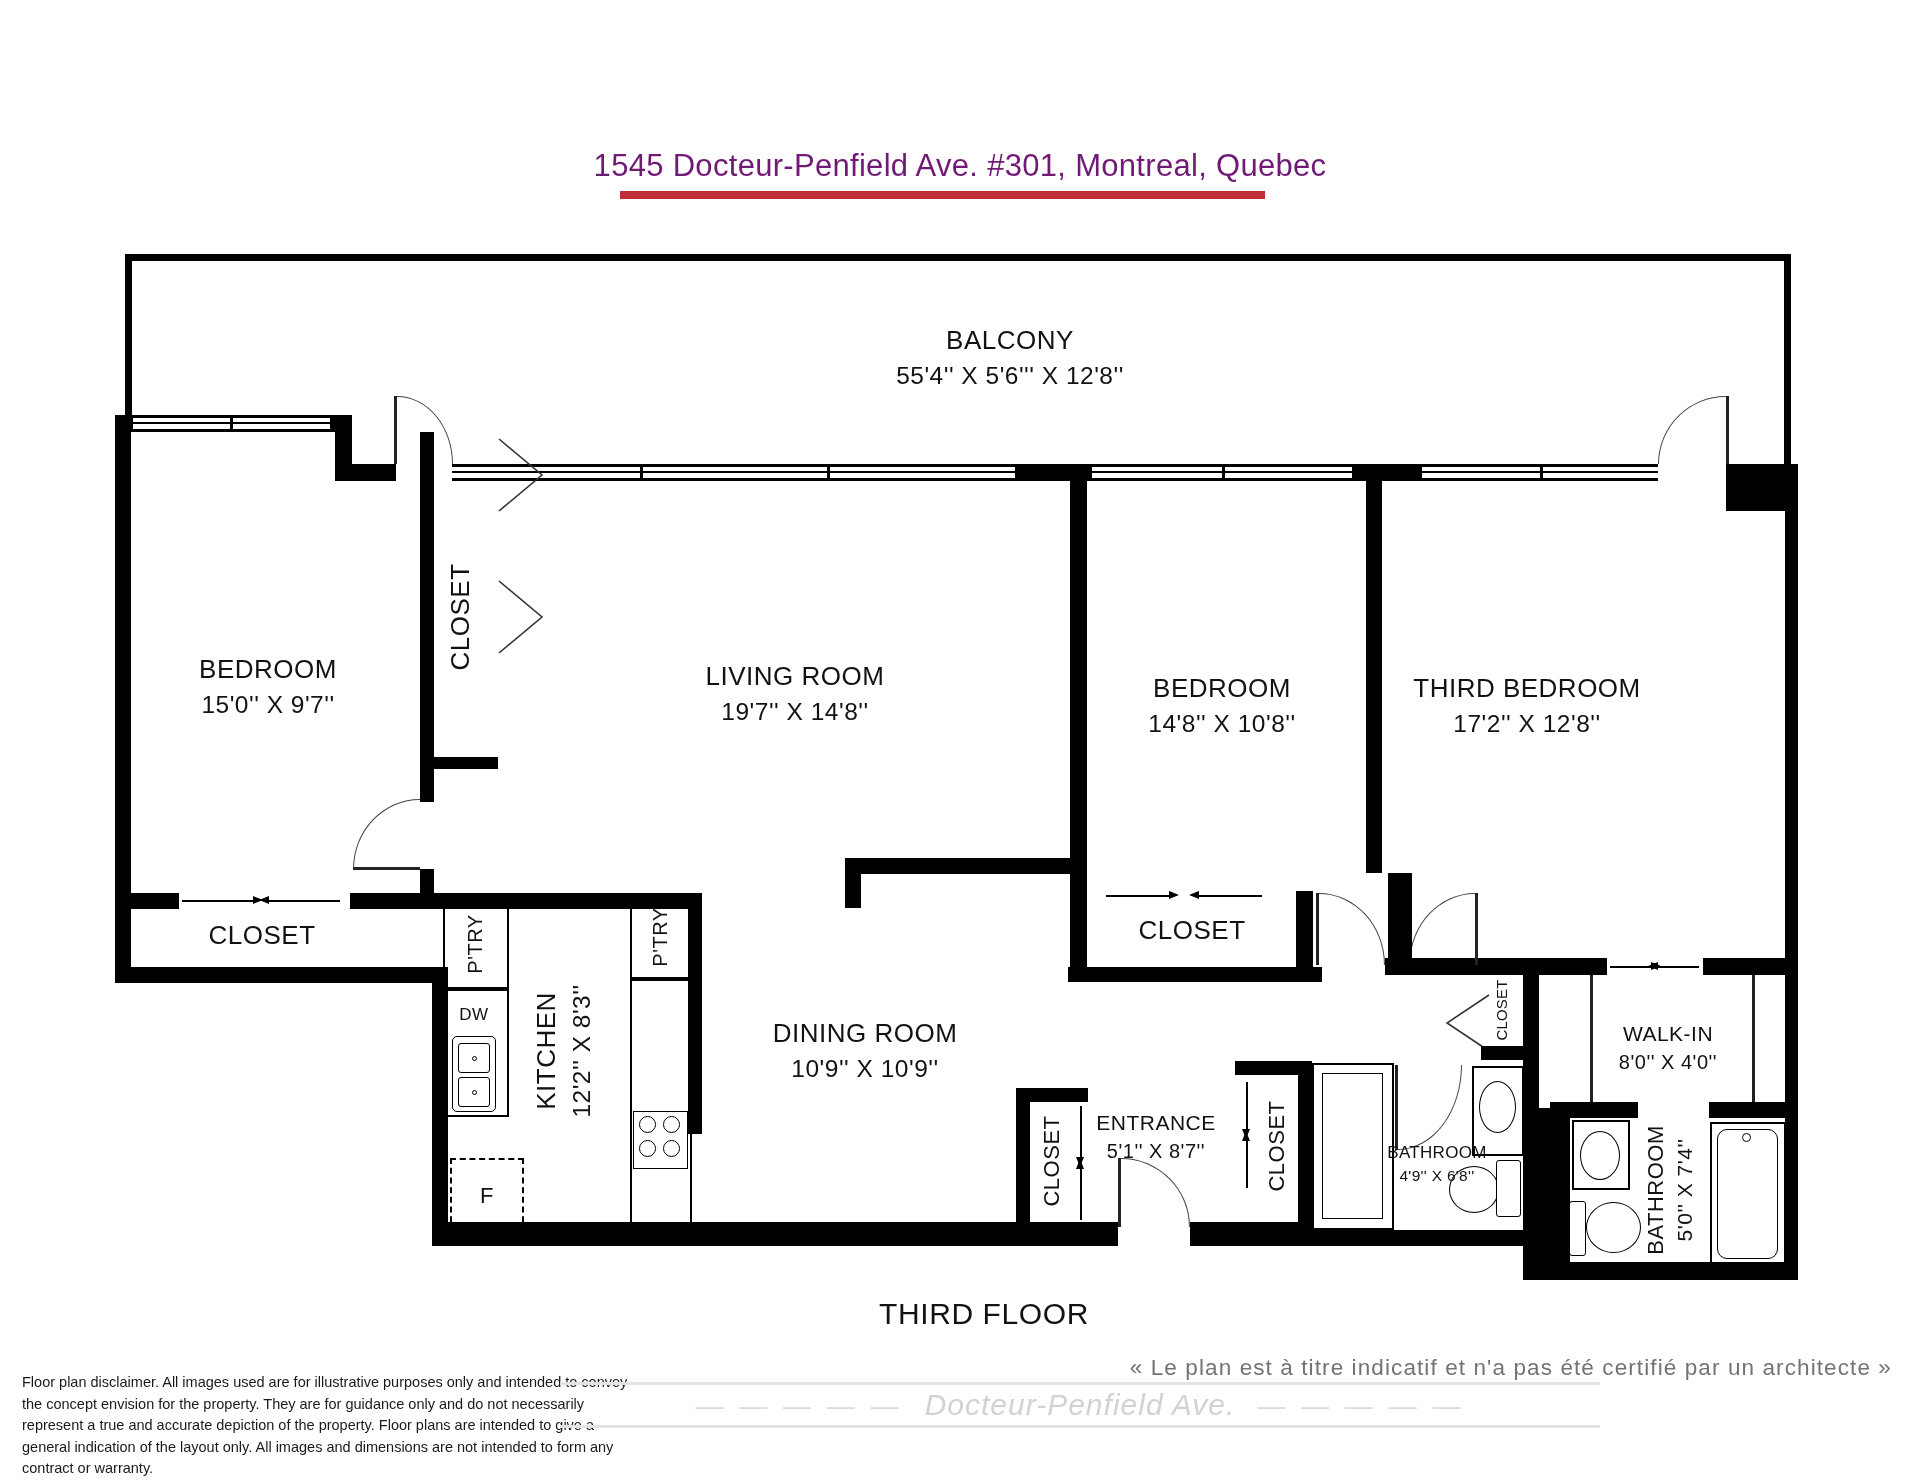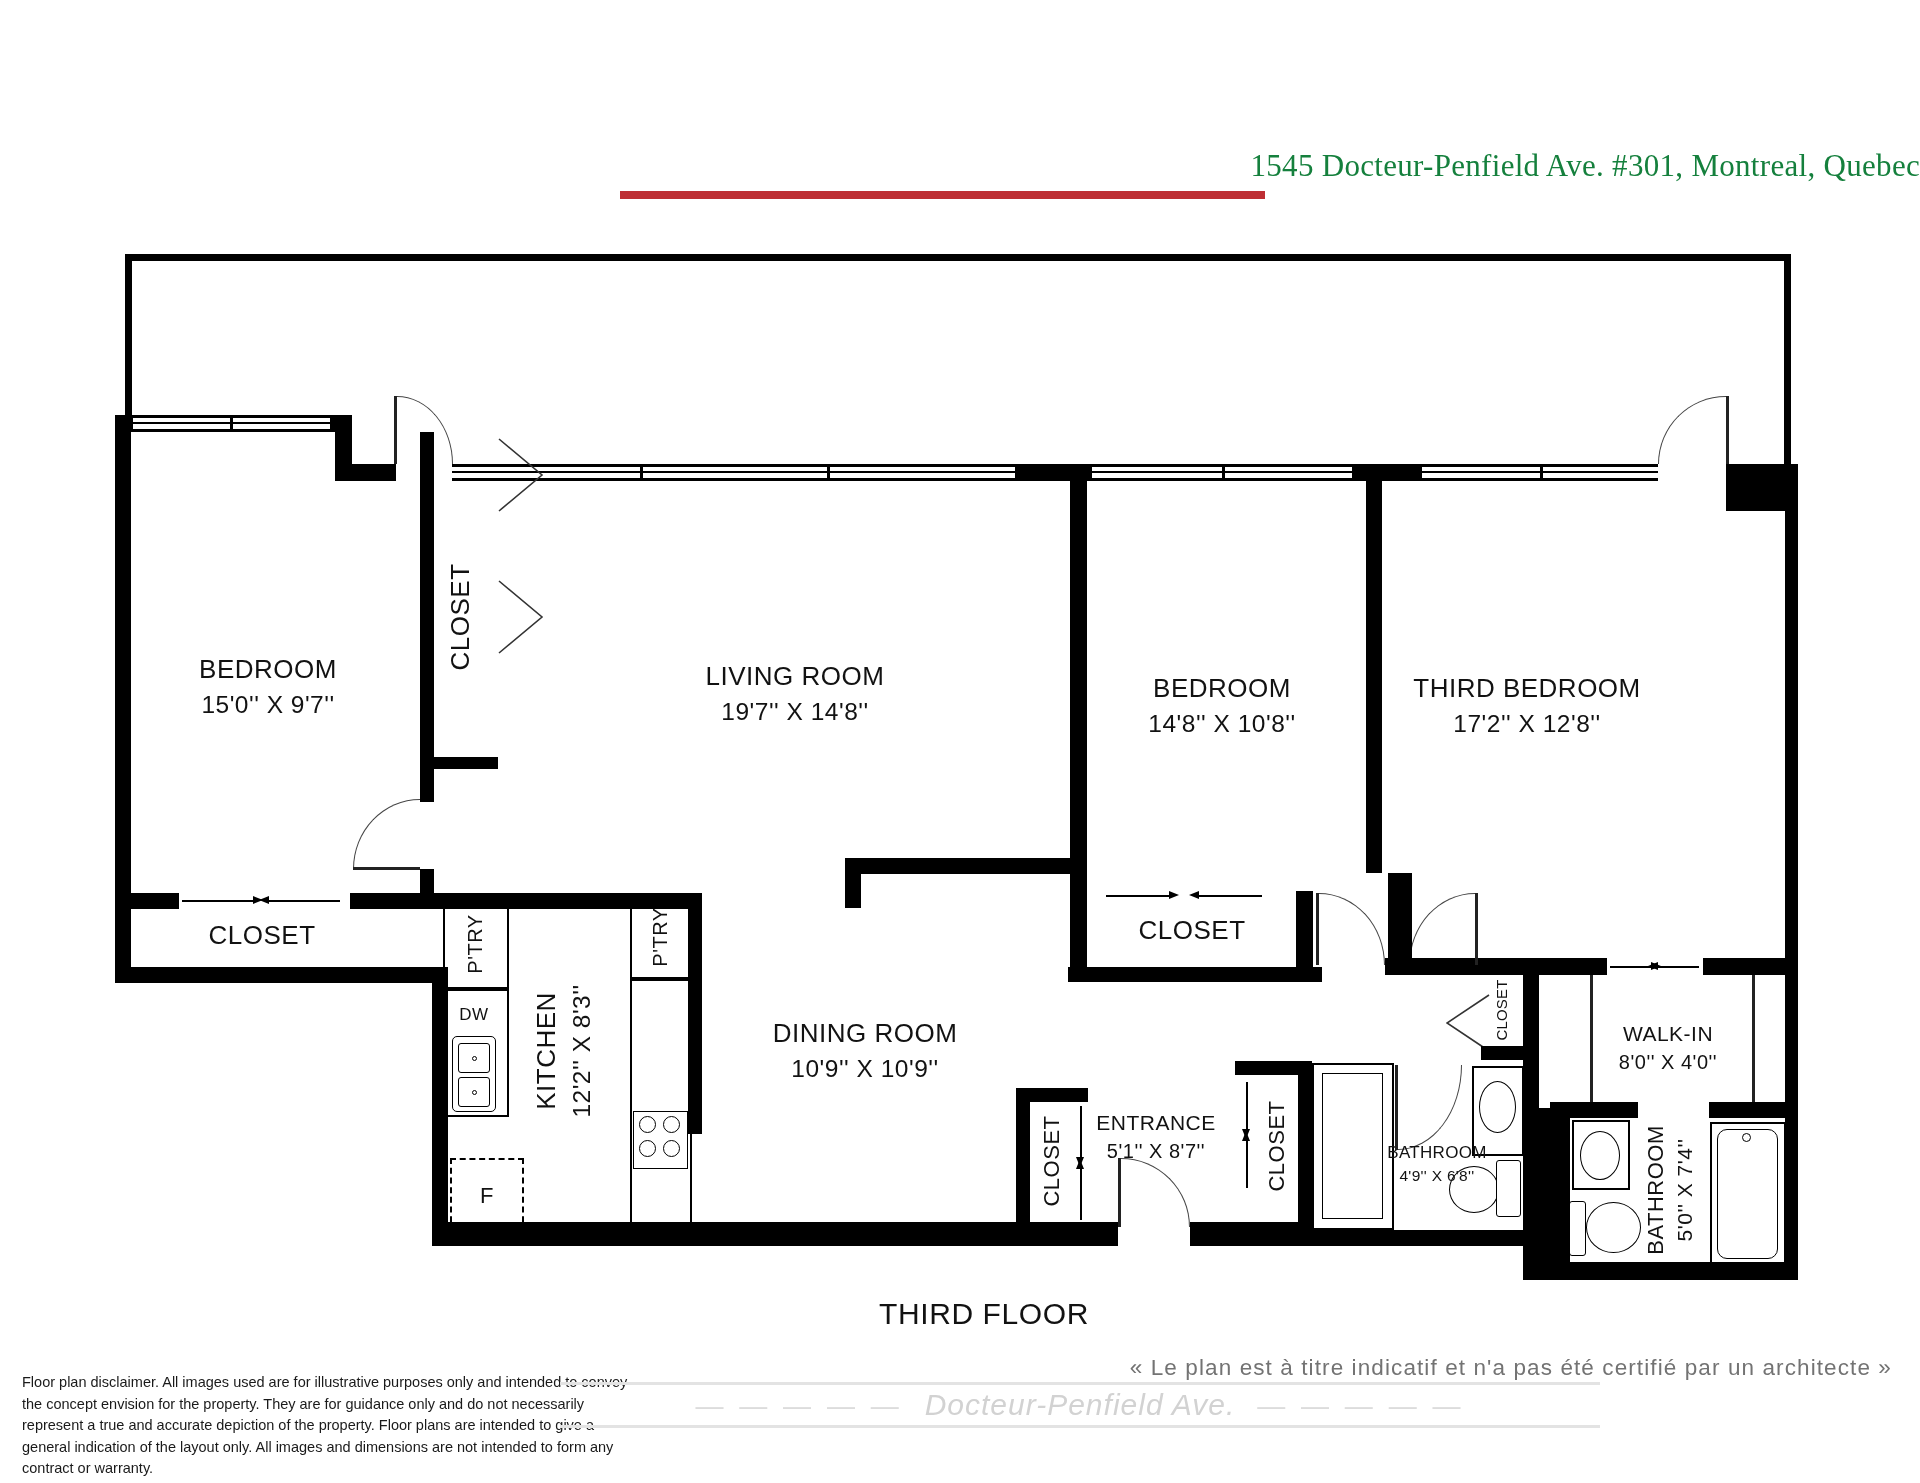--- a/index.html
+++ b/index.html
@@ -39,22 +39,22 @@
   .rm .dims{font-size:24.5px;margin-top:3px}
   .sm1{font-size:21px}
   .sm1 .dims{font-size:20px;margin-top:2px}
   .sm2{font-size:17px;letter-spacing:.3px}
   .sm2 .dims{font-size:15.5px;margin-top:2px}
   .cl26{font-size:26px}
   .cl22{font-size:22px}
   .cl15{font-size:15px;letter-spacing:.2px}
   .cl20{font-size:20px}
   
-  .title{position:absolute;left:0;right:0;top:148px;text-align:right;
-         font-family:Liberation Serif, serif;font-size:31px;color:#15803d;letter-spacing:.3px}
+  .title{position:absolute;left:0;right:0;top:148px;text-align:center;
+         font-family:Liberation Sans, sans-serif;font-size:31px;color:#701a75;letter-spacing:.3px}
   .redbar{position:absolute;left:620px;top:191px;width:645px;height:8px}
   
   .floorlbl{position:absolute;font-size:30px;letter-spacing:.6px;color:#121212;transform:translate(-50%,-50%);white-space:nowrap}
   .disclaimer{position:absolute;left:22px;top:1372px;width:620px;font-size:14.5px;line-height:21.5px;color:#1a1a1a}
   .frnote{position:absolute;right:28px;top:1355px;font-size:22.5px;letter-spacing:1.1px;color:#737373;white-space:nowrap}
   .road{position:absolute;left:560px;top:1382px;width:1040px;height:46px;box-sizing:border-box;
         border-top:3px solid #e3e3e3;border-bottom:3px solid #e3e3e3;text-align:center;white-space:nowrap;overflow:hidden}
   .road .rd{color:#dcdcdc;font-size:28px;letter-spacing:4px}
   .road .nm{color:#d2d2d2;font-size:30px;font-style:italic;letter-spacing:1px;margin:0 22px}
   .road .inner{line-height:40px}
@@ -128,20 +128,24 @@
     <div class="fx2 round" style="left:1449px;top:1166px;width:50px;height:47px"></div>
     <div class="fx2" style="left:1496px;top:1160px;width:25px;height:57px;border-radius:3px"></div>
     <div class="fx" style="left:1572px;top:1120px;width:58px;height:70px"></div>
     <div class="fx2 round" style="left:1580px;top:1131px;width:40px;height:49px"></div>
     <div class="fx2" style="left:1569px;top:1201px;width:17px;height:55px;border-radius:3px"></div>
     <div class="fx2 round" style="left:1586px;top:1202px;width:55px;height:51px"></div>
     <div class="fx" style="left:1710px;top:1122px;width:76px;height:144px"></div>
     <div class="fx3" style="left:1717px;top:1129px;width:61px;height:130px;border-radius:10px"></div>
     <div class="fx3 round" style="left:1742px;top:1133px;width:9px;height:9px"></div>
 
+    <div class="lbl rm" style="left:1010px;top:358px">
+      <div>BALCONY</div>
+        <div class="dims">55'4'' X 5'6''' X 12'8''</div>
+    </div>
     <div class="lbl rm" style="left:268px;top:687px">
       <div>BEDROOM</div>
         <div class="dims">15'0'' X 9'7''</div>
     </div>
     <div class="lbl rm" style="left:795px;top:694px">
       <div>LIVING ROOM</div>
         <div class="dims">19'7'' X 14'8''</div>
     </div>
     <div class="lbl rm" style="left:1222px;top:706px">
       <div>BEDROOM</div>

